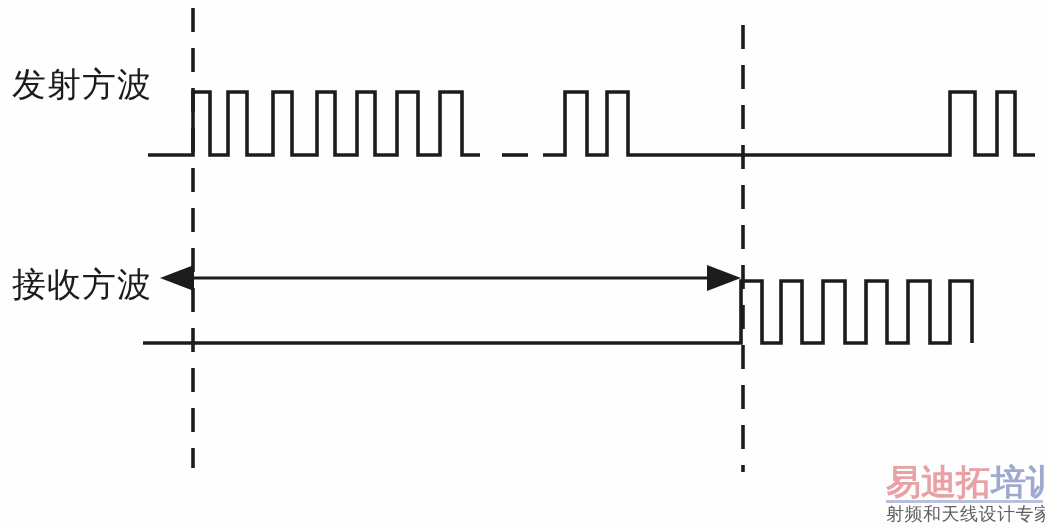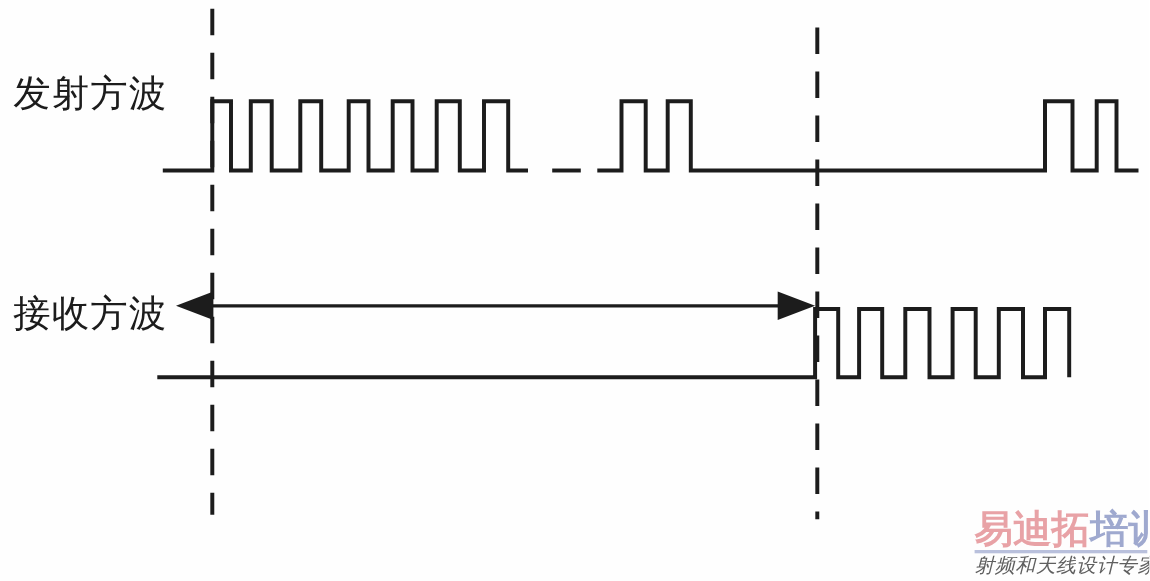--- a/index.html
+++ b/index.html
@@ -13,21 +13,21 @@
   }
   #wave-svg{position:absolute;left:0;top:0;width:1045px;height:528px;}
   .lbl{position:absolute;white-space:nowrap;}
   .lbl-transmit{left:12px;top:62px;font-size:34px;letter-spacing:1px;}
   .lbl-receive{left:12px;top:262px;font-size:34px;letter-spacing:1px;}
   .lbl-arrow{left:270px;top:217px;width:380px;text-align:center;font-size:34px;letter-spacing:2px;}
   .lbl-caption{left:295px;top:479px;width:440px;text-align:center;font-size:29px;letter-spacing:1px;}
   .logo{position:absolute;left:886px;top:464px;width:158px;text-align:left;line-height:1;}
   .logo-brand{font-weight:bold;font-size:35px;letter-spacing:0px;white-space:nowrap;font-family:"Liberation Sans","DejaVu Sans",sans-serif;}
   .logo-rule{height:3px;width:157px;margin-top:1px;}
-  .logo-sub{font-size:18px;letter-spacing:0.5px;margin-top:2px;white-space:nowrap;font-style:italic;}
+  .logo-sub{font-size:18px;letter-spacing:0.5px;margin-top:2px;white-space:nowrap;}
 </style>
 </head>
 <body>
 
 <div id="stage">
 
   <svg id="wave-svg" viewBox="0 0 1045 528">
       <line x1="193" y1="8" x2="193" y2="468" stroke="#1c1c1c" stroke-width="3.6" stroke-dasharray="24 16"></line>
       <line x1="743" y1="25" x2="743" y2="472" stroke="#1c1c1c" stroke-width="3.6" stroke-dasharray="24 16"></line>
       <polyline points="148,155 193,155 193,92 210,92 210,155 228,155 228,92 247,92 247,155 273,155 273,92 292,92 292,155 317,155 317,92 335,92 335,155 357,155 357,92 375,92 375,155 397,155 397,92 418,92 418,155 440,155 440,92 462,92 462,155 480,155" fill="none" stroke="#1c1c1c" stroke-width="3.6" stroke-linejoin="miter" stroke-linecap="butt"></polyline>

